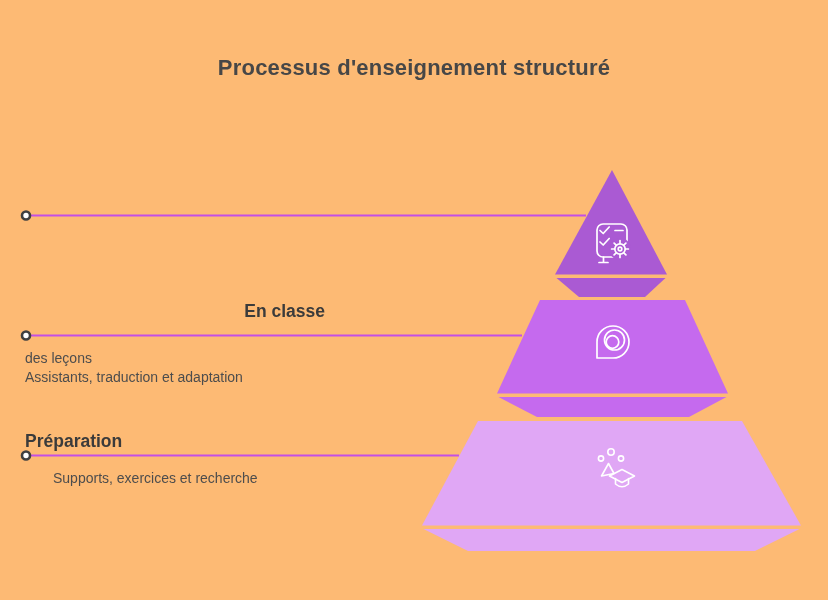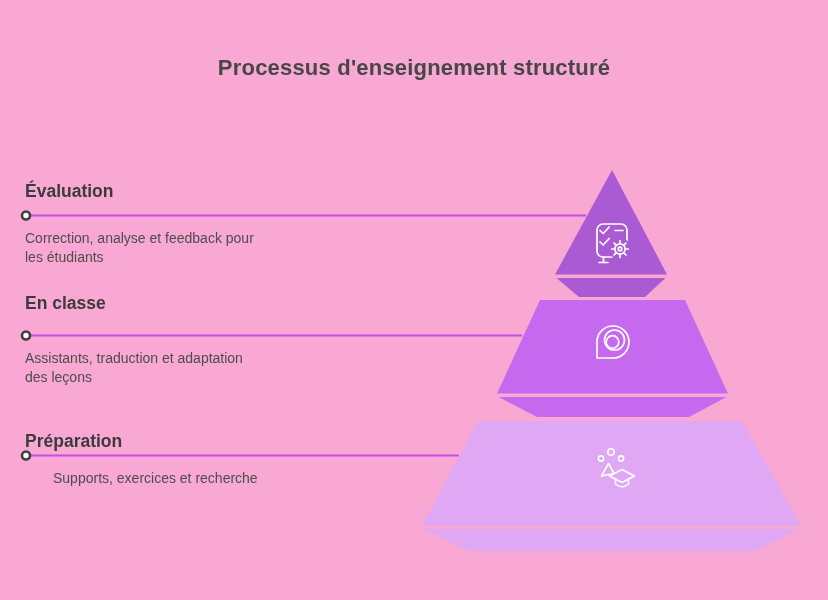--- a/index.html
+++ b/index.html
@@ -1,19 +1,19 @@
 <!DOCTYPE html>
 <html><head>
 <meta charset="utf-8">
 <style>
   html,body { margin:0; padding:0; }
   body { font-family:"Liberation Sans", sans-serif; background:#ffffff; }
   .canvas {
     position:relative; width:828px; height:600px;
-    background:#f9a8d4; overflow:hidden;
+    background:#fdba74; overflow:hidden;
   }
   .title {
     position:absolute; top:55px; left:0; right:0;
     text-align:center; font-size:22px; font-weight:700;
     color:#474747; letter-spacing:0.2px;
   }
   .section { position:absolute; left:25px; width:300px; }
   .heading {
     font-size:17.5px; font-weight:700; color:#3b3b3b; line-height:24px;
   }
@@ -27,34 +27,27 @@
   }
   .knockout { stroke:none; }
 </style>
 </head>
 <body>
 
 <div class="canvas">
 
   <div class="title">Processus d'enseignement structuré</div>
 
-  <div class="section" style="top:179px;">
-    <div class="heading">Évaluation</div>
-  </div>
-  <div class="section desc" style="top:229px;">
-    <div>Correction, analyse et feedback pour</div>
-    <div>les étudiants</div>
-  </div>
 
-  <div class="section" style="top:291px;">
+  <div class="section" style="top:299px;text-align:right;">
     <div class="heading">En classe</div>
   </div>
   <div class="section desc" style="top:349px;">
+    <div>des leçons</div>
     <div>Assistants, traduction et adaptation</div>
-    <div>des leçons</div>
   </div>
 
   <div class="section" style="top:429px;">
     <div class="heading">Préparation</div>
   </div>
   <div class="section desc" style="top:469px;margin-left:28px;">
     <div>Supports, exercices et recherche</div>
   </div>
 
   <svg class="diagram-svg" viewBox="0 0 828 600">

